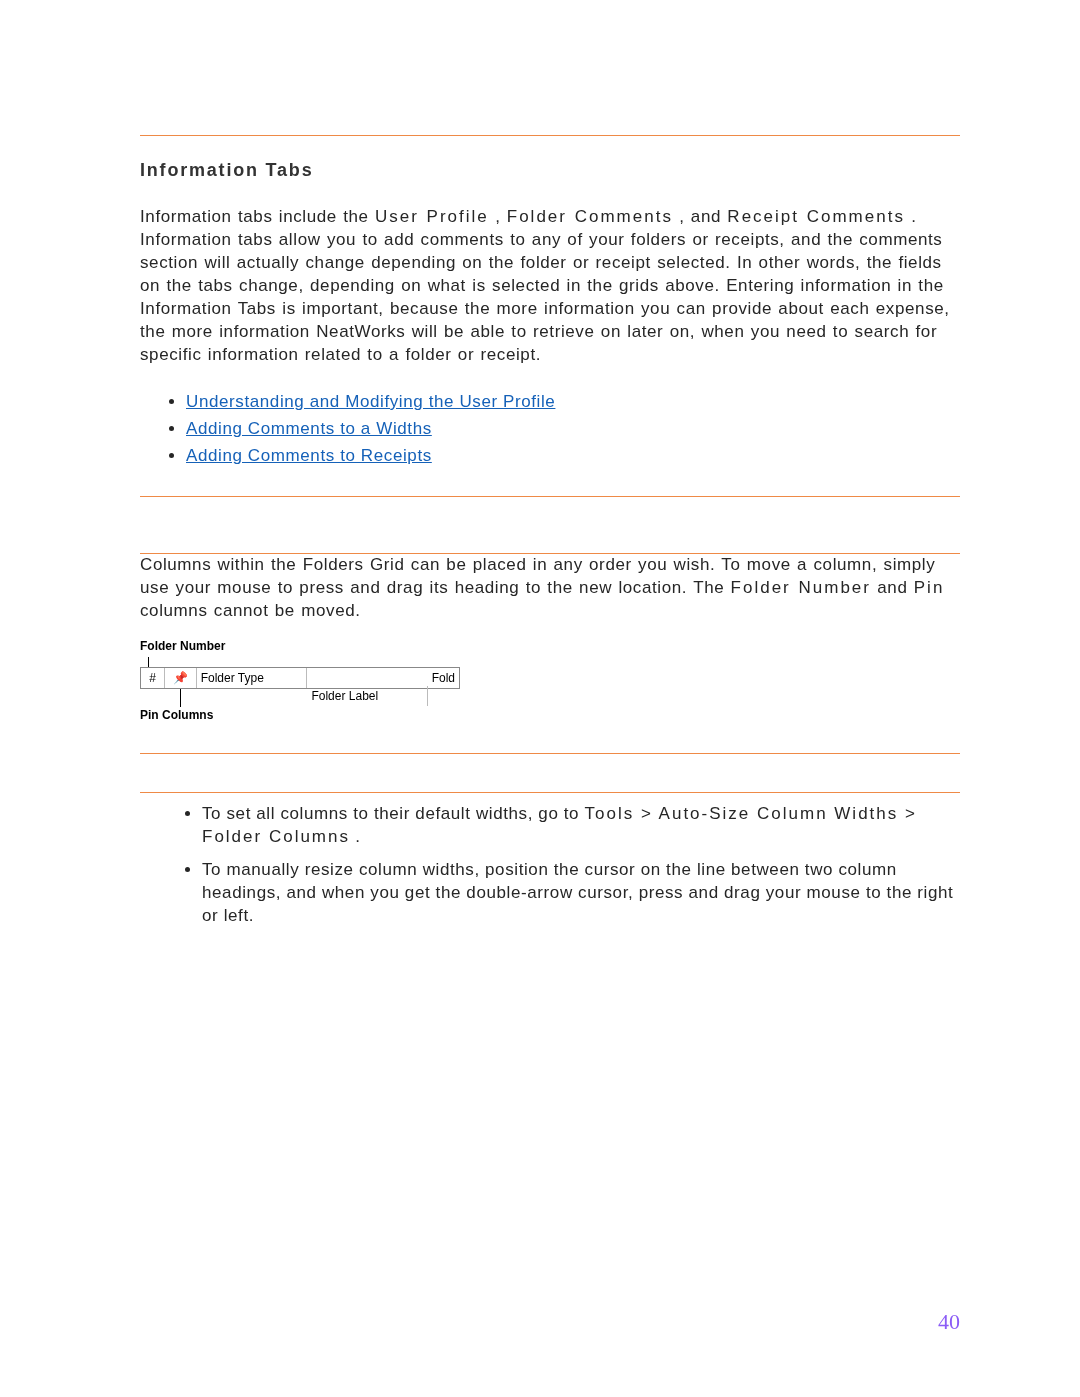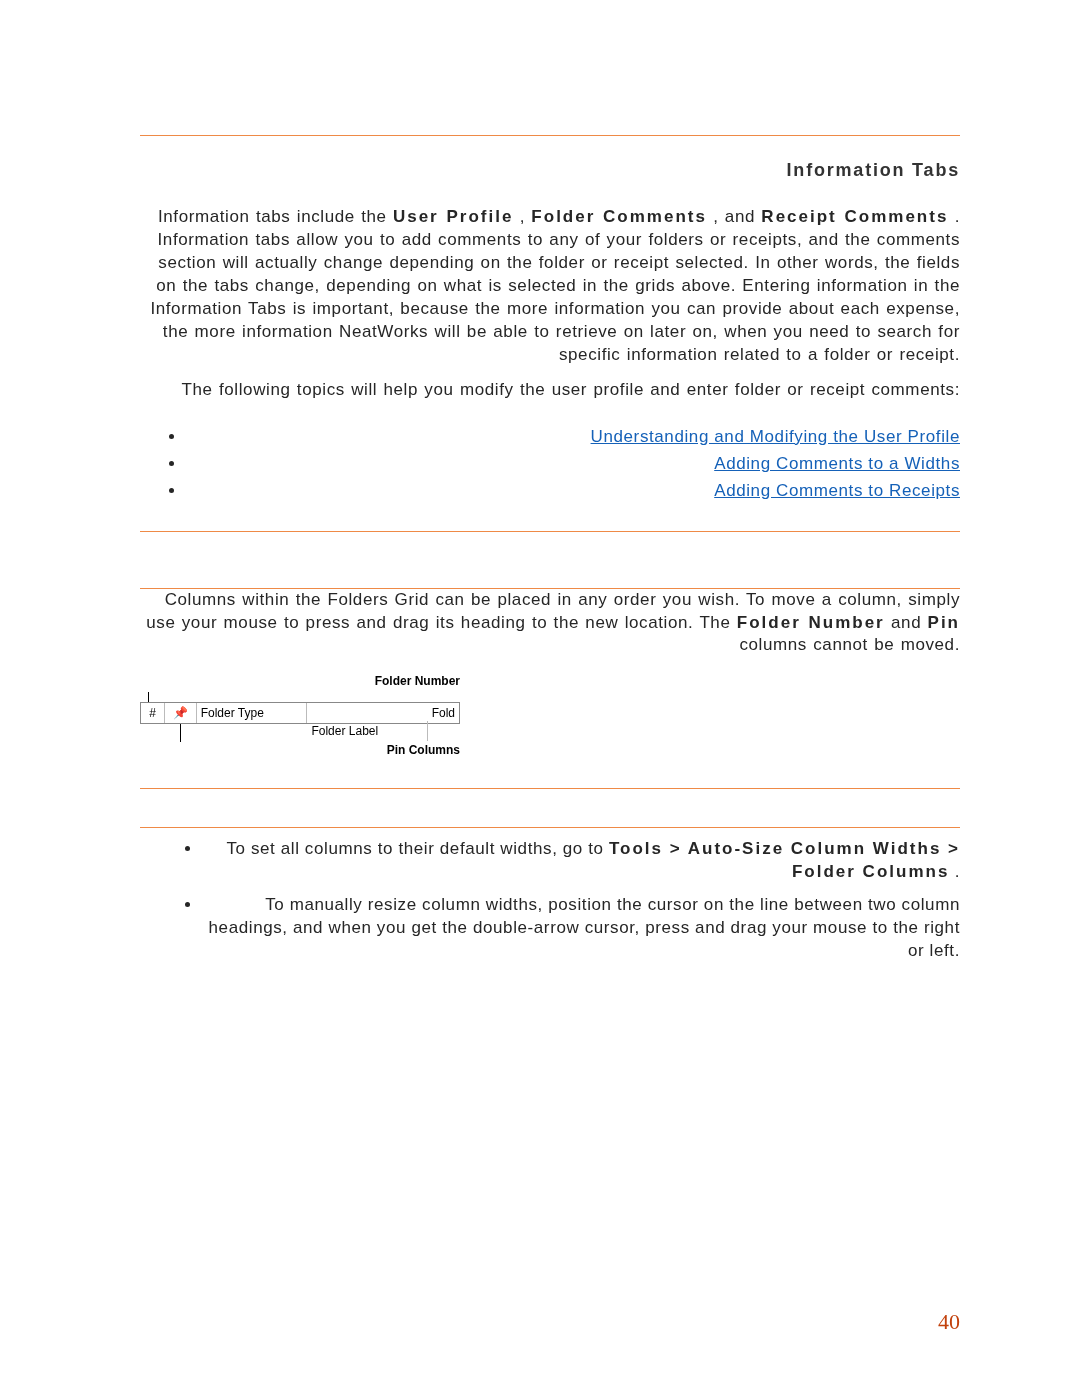--- a/index.html
+++ b/index.html
@@ -11,42 +11,41 @@
   .page {
     box-sizing: border-box;
     width: 1080px;
     min-height: 1397px;
     padding: 135px 120px 60px 140px;
     position: relative;
     font-family: Verdana, Arial, sans-serif;
     font-size: 17px;
     color: #262626;
     line-height: 1.35;
-    text-align: right;
   }
   .hr-orange {
     border: 0;
     border-top: 1px solid #ef8a46;
     margin: 0;
   }
   .section-heading {
     font-family: Verdana, Arial, sans-serif;
     font-weight: 600;
     letter-spacing: 1.8px;
     font-size: 18px;
     color: #333;
     margin: 22px 0 24px 0;
   }
   p {
     margin: 0 0 12px 0;
     letter-spacing: 0.6px;
     word-spacing: 1px;
   }
   .strong-term {
-    font-weight: 700;
+    font-weight: 400;
     letter-spacing: 2px;
   }
   ul.links {
     margin: 24px 0 28px 0;
     padding-left: 46px;
     list-style: disc;
   }
   ul.links li {
     margin: 4px 0;
     letter-spacing: 0.6px;
@@ -63,21 +62,21 @@
   ul.plain li {
     margin: 4px 0 10px 16px;
     letter-spacing: 0.6px;
   }
   .pagenum {
     position: absolute;
     right: 120px;
     bottom: 60px;
     font-family: Georgia, 'Times New Roman', serif;
     font-size: 22px;
-    color: #c2410c;
+    color: #8b5cf6;
   }
 
   
   .grid-illustration {
     margin: 16px 0 30px 0;
     width: 320px;
     font-family: Tahoma, Arial, sans-serif;
     font-size: 12px;
     color: #000;
   }
@@ -139,21 +138,20 @@
   <p>
     <span>Information tabs include the </span>
     <span class="strong-term">User Profile</span>
     <span>, </span>
     <span class="strong-term">Folder Comments</span>
     <span>, and </span>
     <span class="strong-term">Receipt Comments</span>
     <span>. Information tabs allow you to add comments to any of your folders or receipts, and the comments section will actually change depending on the folder or receipt selected. In other words, the fields on the tabs change, depending on what is selected in the grids above. Entering information in the Information Tabs is important, because the more information you can provide about each expense, the more information NeatWorks will be able to retrieve on later on, when you need to search for specific information related to a folder or receipt.</span>
   </p>
 
-  <p>The following topics will help you modify the user profile and enter folder or receipt comments:</p>
 
   <ul class="links">
     <li><span class="link">Understanding and Modifying the User Profile</span></li>
     <li><span class="link">Adding Comments to a Widths</span></li>
     <li><span class="link">Adding Comments to Receipts</span></li>
   </ul>
 
   <hr class="hr-orange">
 
   <div style="height:56px"></div>

